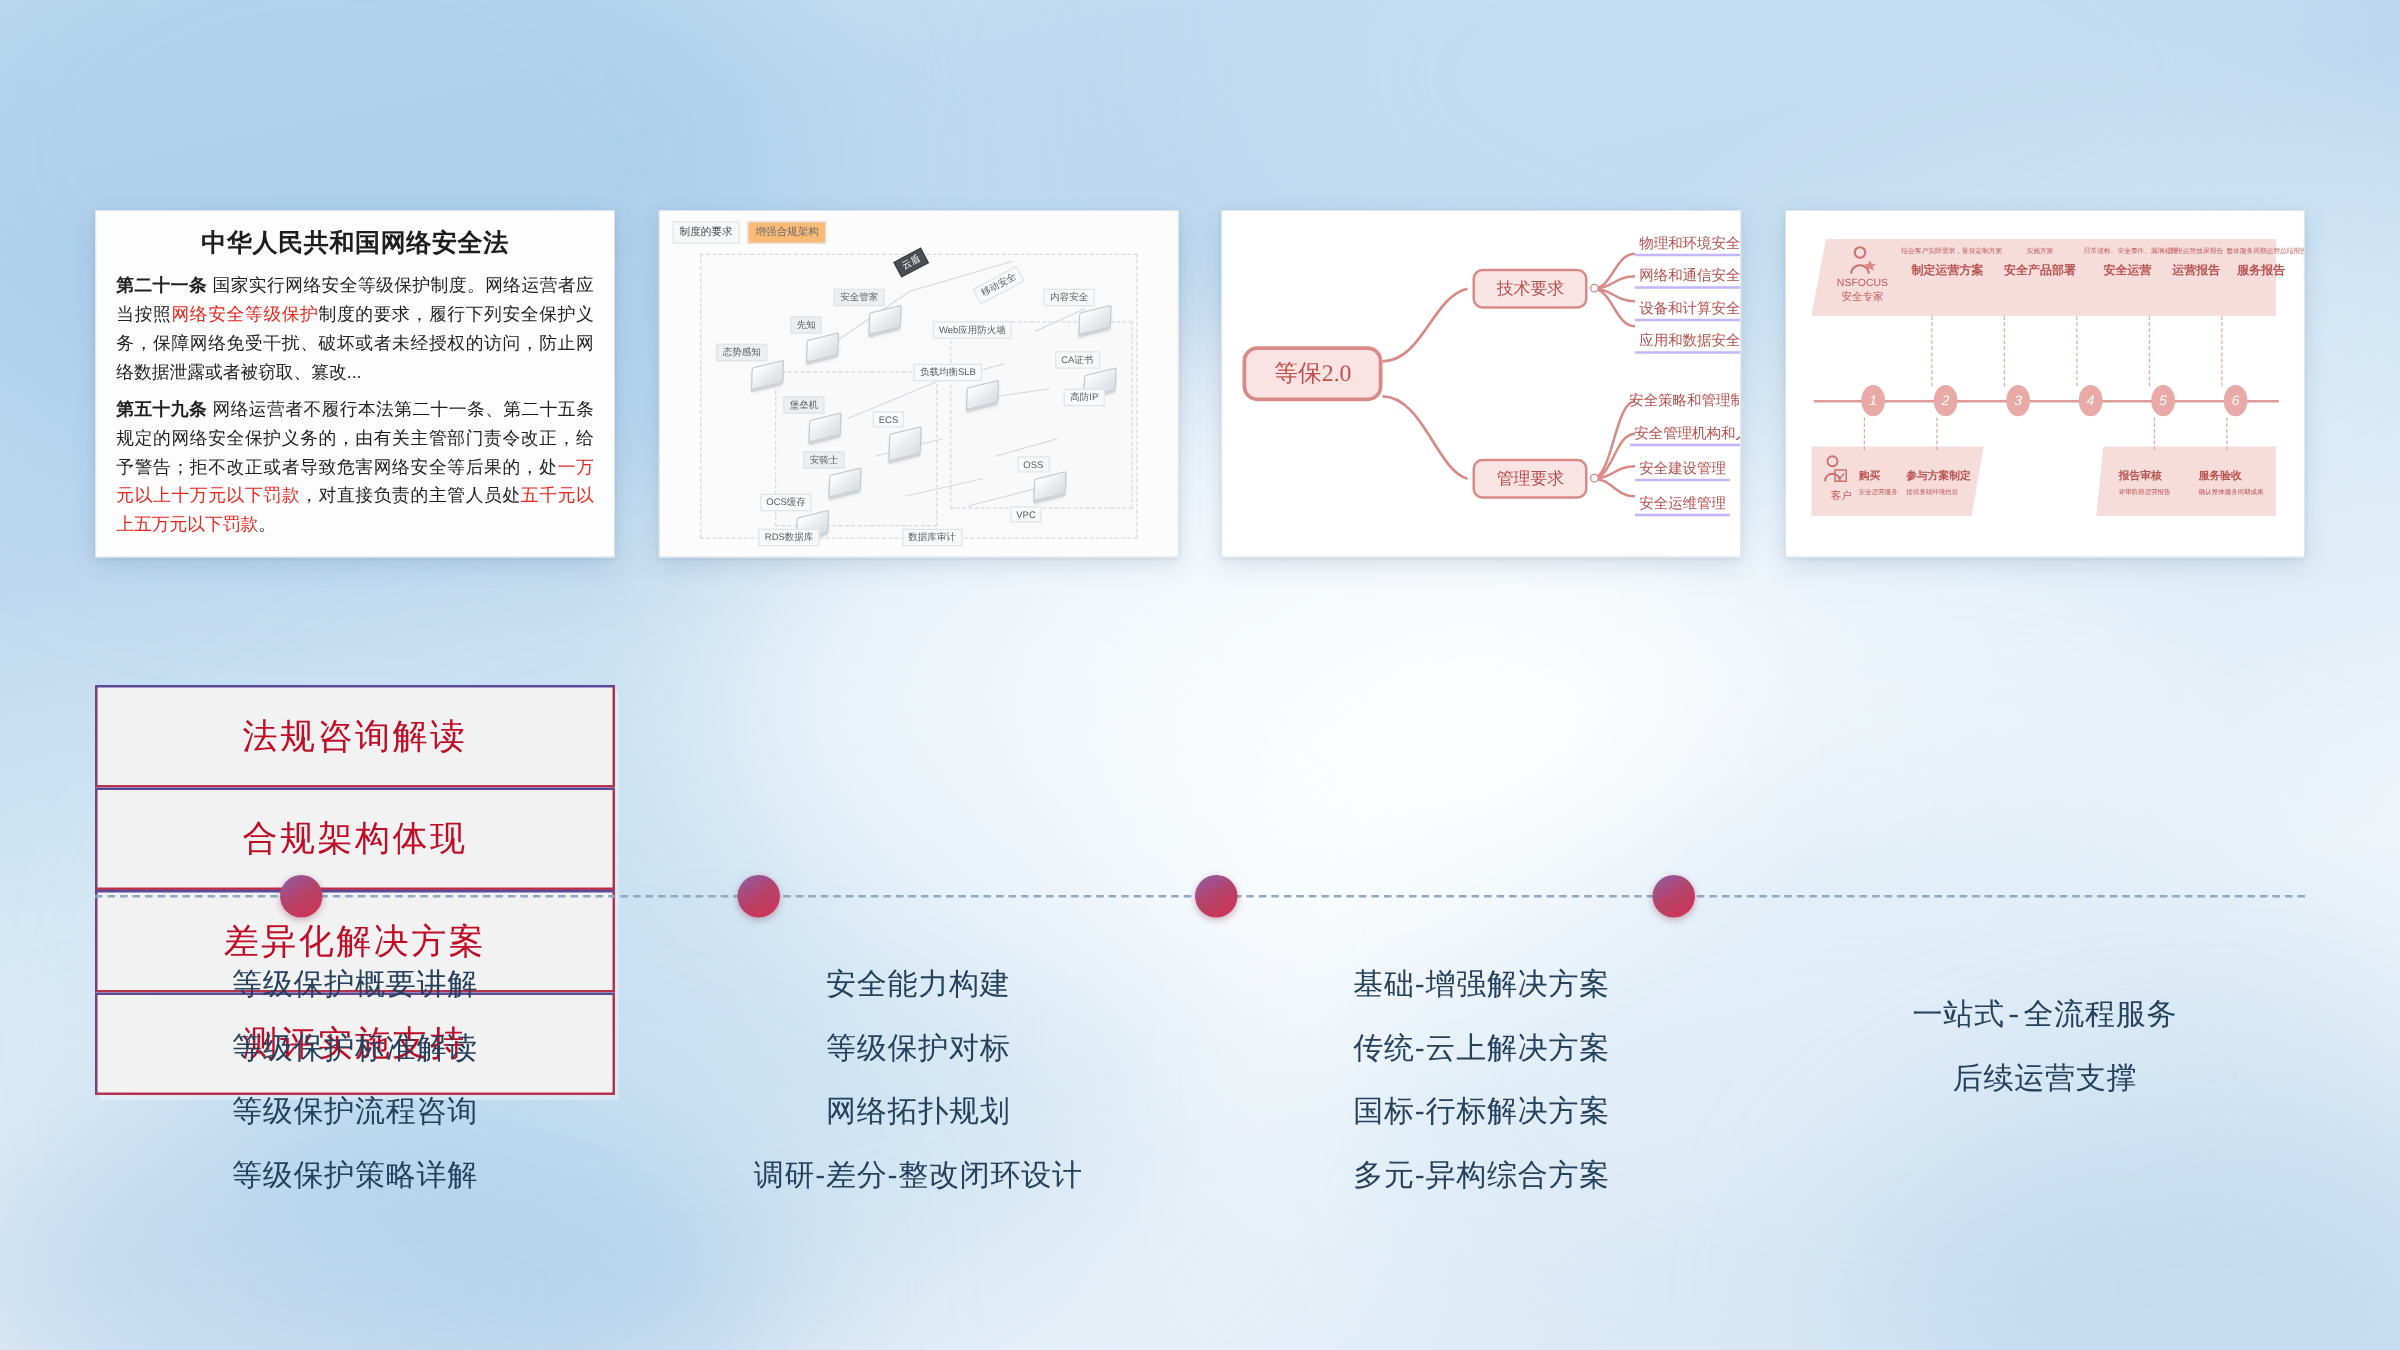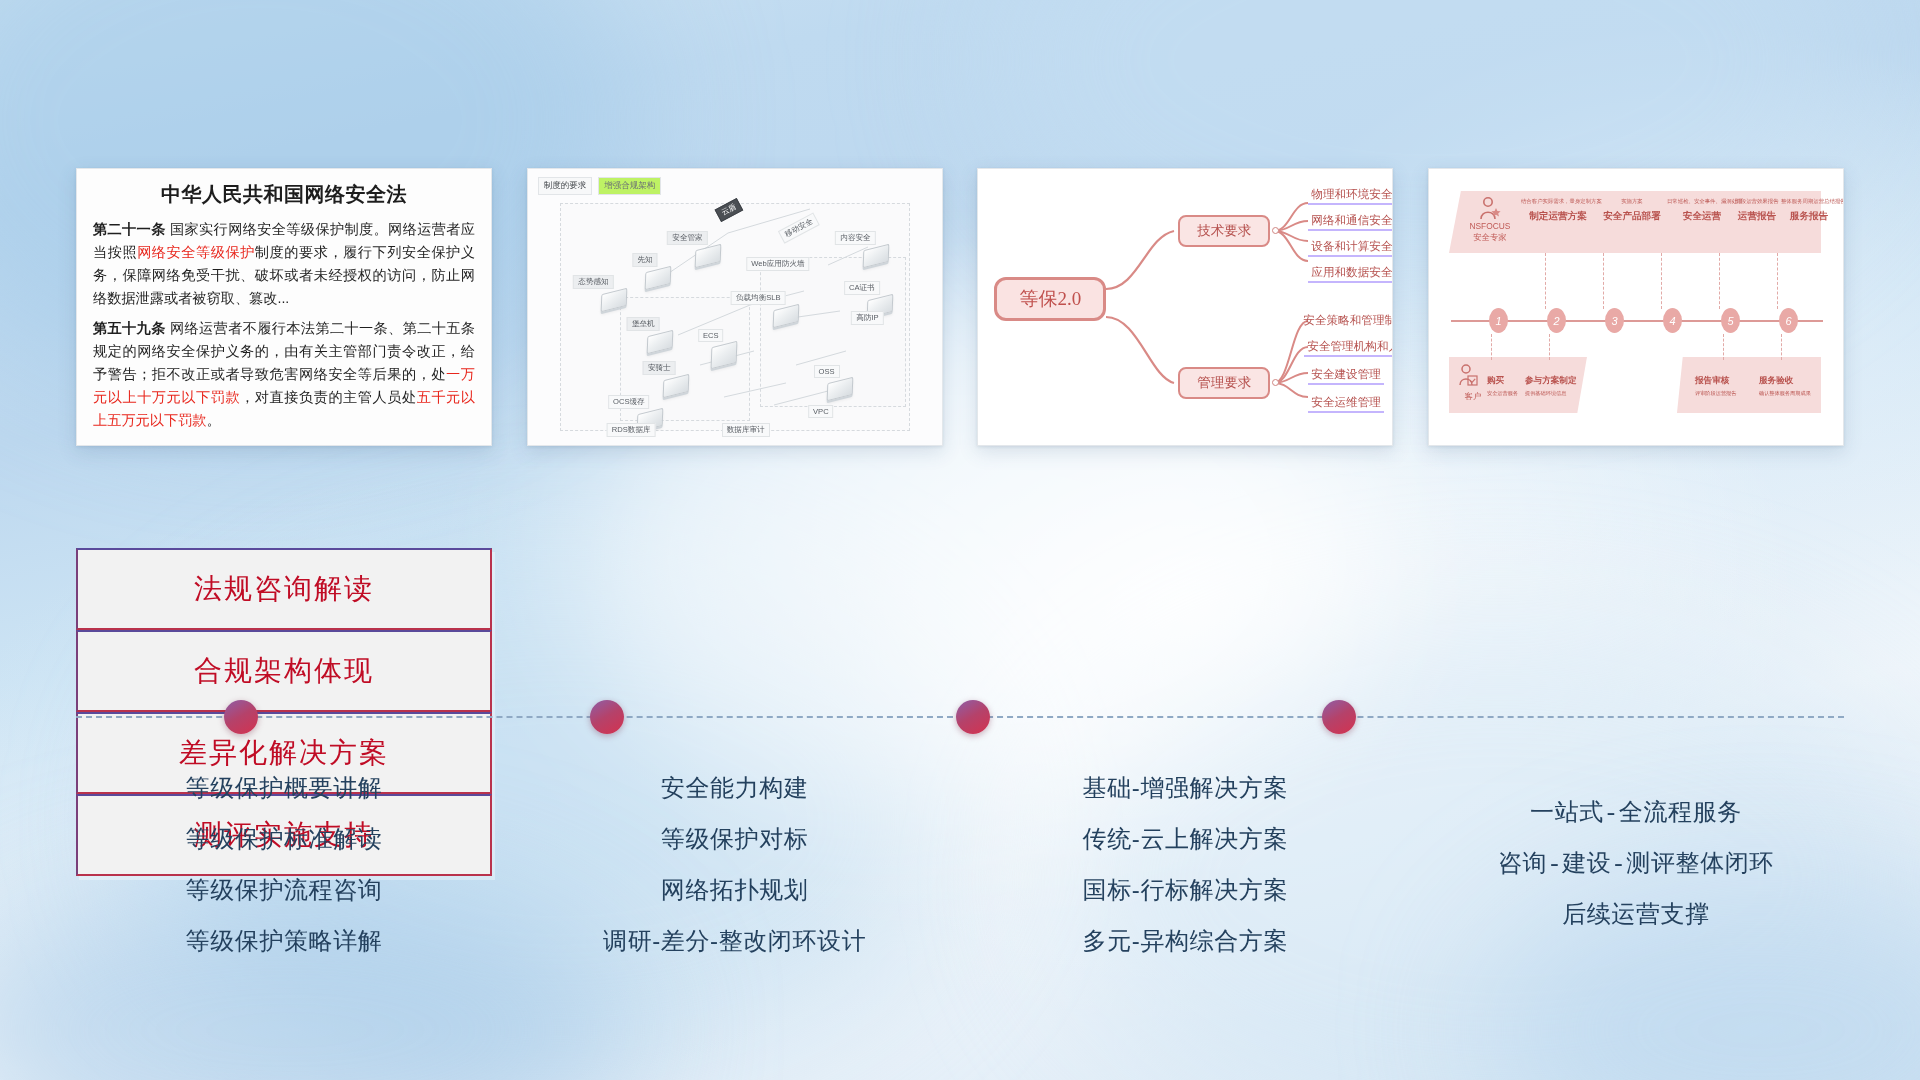--- a/index.html
+++ b/index.html
@@ -70,21 +70,21 @@
     margin-bottom: 7px;
   }
   .law-p b { font-weight: bold; }
   .law-red { color: #e8261c; }
 
   
   .arch { position: absolute; inset: 0; background: #fcfcfd; }
   .arch-tabs { position: absolute; left: 10px; top: 8px; display: flex; gap: 6px; }
   .arch-tab {
     font-size: 8.5px; color: #6a6f75;
-    background: #bef264; border: 1px solid #e2e5e8;
+    background: #fdba74; border: 1px solid #e2e5e8;
     padding: 2px 5px; white-space: nowrap;
   }
   .arch-tab.sel { background: #f7f8f9; color: #44484d; }
   .dashzone {
     position: absolute; border: 1px dashed #d6dade; background: rgba(248,249,250,.6);
   }
   .node {
     position: absolute; display: flex; flex-direction: column; align-items: center;
     width: 0;
   }
@@ -496,18 +496,17 @@
       <li>调研-差分-整改闭环设计</li>
     </ul>
     <ul class="col">
       <li>基础-增强解决方案</li>
       <li>传统-云上解决方案</li>
       <li>国标-行标解决方案</li>
       <li>多元-异构综合方案</li>
     </ul>
     <ul class="col" style="padding-top:26px;font-family:Liberation Mono, monospace;">
       <li>一站式-全流程服务</li>
-      <li>咨询-建设-测评整体闭环</li>
       <li>后续运营支撑</li>
     </ul>
   </div>
 
 </div>
 
 </body></html>

